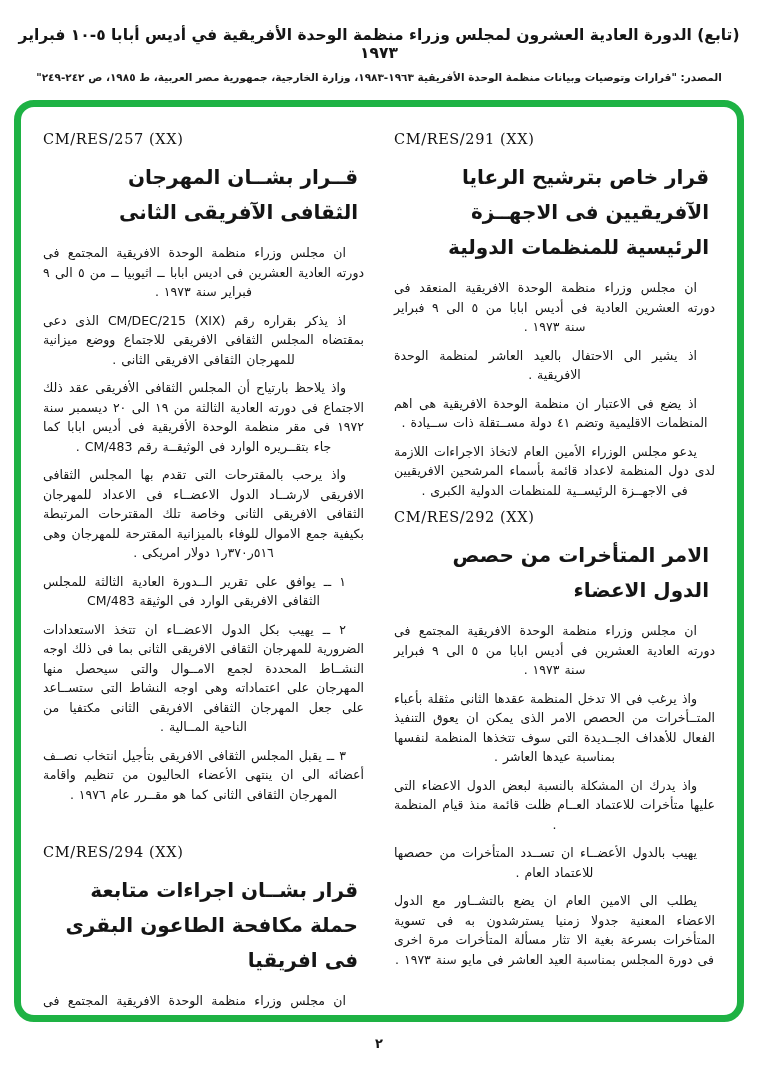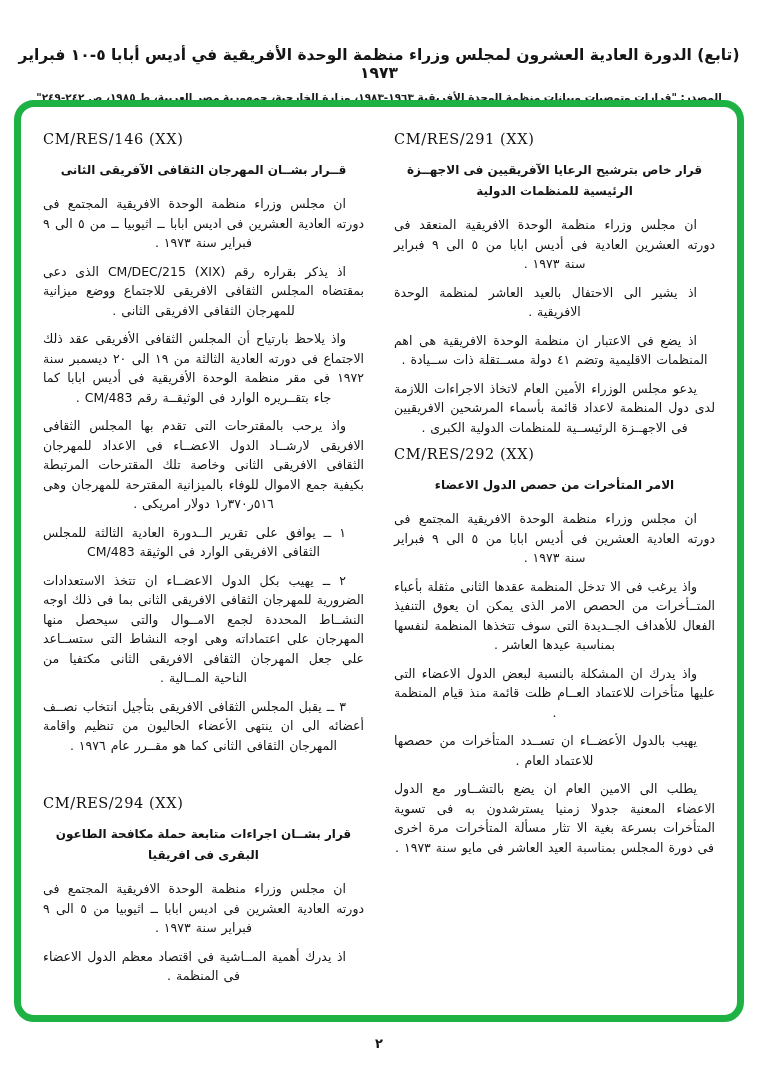--- a/index.html
+++ b/index.html
@@ -4,21 +4,21 @@
 <style>
   * { margin:0; padding:0; box-sizing:border-box; }
   html,body { width:758px; background:#ffffff; }
   body {
     height:1078px;
     font-family:"DejaVu Sans", sans-serif;
     color:#151515;
     overflow:hidden;
     position:relative;
   }
-  .page-header { text-align:center; padding-top:26px;margin-top:20px; }
+  .page-header { text-align:center; padding-top:26px; }
   .session-line {
     font-weight:bold;
     font-size:15.5px;
     letter-spacing:0;
   }
   .source-line {
     font-weight:bold;
     font-size:10.5px;
     margin-top:9px;
     color:#1c1c1c;
@@ -44,22 +44,22 @@
     text-align:left;
     font-family:"DejaVu Serif", serif;
     font-size:14.5px;
     letter-spacing:0.6px;
     color:#101010;
     margin-bottom:13px;
     white-space:nowrap;
   }
   .res-title {
     font-weight:bold;
-    text-align:center;
-    font-size:12px;
+    text-align:right;
+    font-size:20px;
     line-height:1.75;
     margin:0 6px 13px 6px;
   }
   .res-para {
     font-size:12.5px;
     line-height:19.5px;
     text-align:justify;
     text-align-last:center;
     text-indent:18px;
     margin-bottom:9px;
@@ -102,21 +102,21 @@
         <p class="res-para">ان مجلس وزراء منظمة الوحدة الافريقية المجتمع فى دورته العادية العشرين فى أديس ابابا من ٥ الى ٩ فبراير سنة ١٩٧٣ .</p>
         <p class="res-para">واذ يرغب فى الا تدخل المنظمة عقدها الثانى مثقلة بأعباء المتــأخرات من الحصص الامر الذى يمكن ان يعوق التنفيذ الفعال للأهداف الجــديدة التى سوف تتخذها المنظمة لنفسها بمناسبة عيدها العاشر .</p>
         <p class="res-para">واذ يدرك ان المشكلة بالنسبة لبعض الدول الاعضاء التى عليها متأخرات للاعتماد العــام ظلت قائمة منذ قيام المنظمة .</p>
         <p class="res-para">يهيب بالدول الأعضــاء ان تســدد المتأخرات من حصصها للاعتماد العام .</p>
         <p class="res-para">يطلب الى الامين العام ان يضع بالتشــاور مع الدول الاعضاء المعنية جدولا زمنيا يسترشدون به فى تسوية المتأخرات بسرعة بغية الا تثار مسألة المتأخرات مرة اخرى فى دورة المجلس بمناسبة العيد العاشر فى مايو سنة ١٩٧٣ .</p>
       </div>
     </div>
 
     <div class="col">
       <div>
-        <div class="res-code">CM/RES/146 (XX)</div>
+        <div class="res-code">CM/RES/257 (XX)</div>
         <div class="res-title">قــرار بشــان المهرجان الثقافى الآفريقى الثانى</div>
         <p class="res-para">ان مجلس وزراء منظمة الوحدة الافريقية المجتمع فى دورته العادية العشرين فى اديس ابابا ــ اثيوبيا ــ من ٥ الى ٩ فبراير سنة ١٩٧٣ .</p>
         <p class="res-para">اذ يذكر بقراره رقم CM/DEC/215 (XIX) الذى دعى بمقتضاه المجلس الثقافى الافريقى للاجتماع ووضع ميزانية للمهرجان الثقافى الافريقى الثانى .</p>
         <p class="res-para">واذ يلاحظ بارتياح أن المجلس الثقافى الأفريقى عقد ذلك الاجتماع فى دورته العادية الثالثة من ١٩ الى ٢٠ ديسمبر سنة ١٩٧٢ فى مقر منظمة الوحدة الأفريقية فى أديس ابابا كما جاء بتقــريره الوارد فى الوثيقــة رقم CM/483 .</p>
         <p class="res-para">واذ يرحب بالمقترحات التى تقدم بها المجلس الثقافى الافريقى لارشــاد الدول الاعضــاء فى الاعداد للمهرجان الثقافى الافريقى الثانى وخاصة تلك المقترحات المرتبطة بكيفية جمع الاموال للوفاء بالميزانية المقترحة للمهرجان وهى ٥١٦ر٣٧٠ر١ دولار امريكى .</p>
         <p class="res-para">١ ــ يوافق على تقرير الــدورة العادية الثالثة للمجلس الثقافى الافريقى الوارد فى الوثيقة CM/483</p>
         <p class="res-para">٢ ــ يهيب بكل الدول الاعضــاء ان تتخذ الاستعدادات الضرورية للمهرجان الثقافى الافريقى الثانى بما فى ذلك اوجه النشــاط المحددة لجمع الامــوال والتى سيحصل منها المهرجان على اعتماداته وهى اوجه النشاط التى ستســاعد على جعل المهرجان الثقافى الافريقى الثانى مكتفيا من الناحية المــالية .</p>
         <p class="res-para">٣ ــ يقبل المجلس الثقافى الافريقى بتأجيل انتخاب نصــف أعضائه الى ان ينتهى الأعضاء الحاليون من تنظيم واقامة المهرجان الثقافى الثانى كما هو مقــرر عام ١٩٧٦ .</p>
       </div>
       <div class="gap-294">

